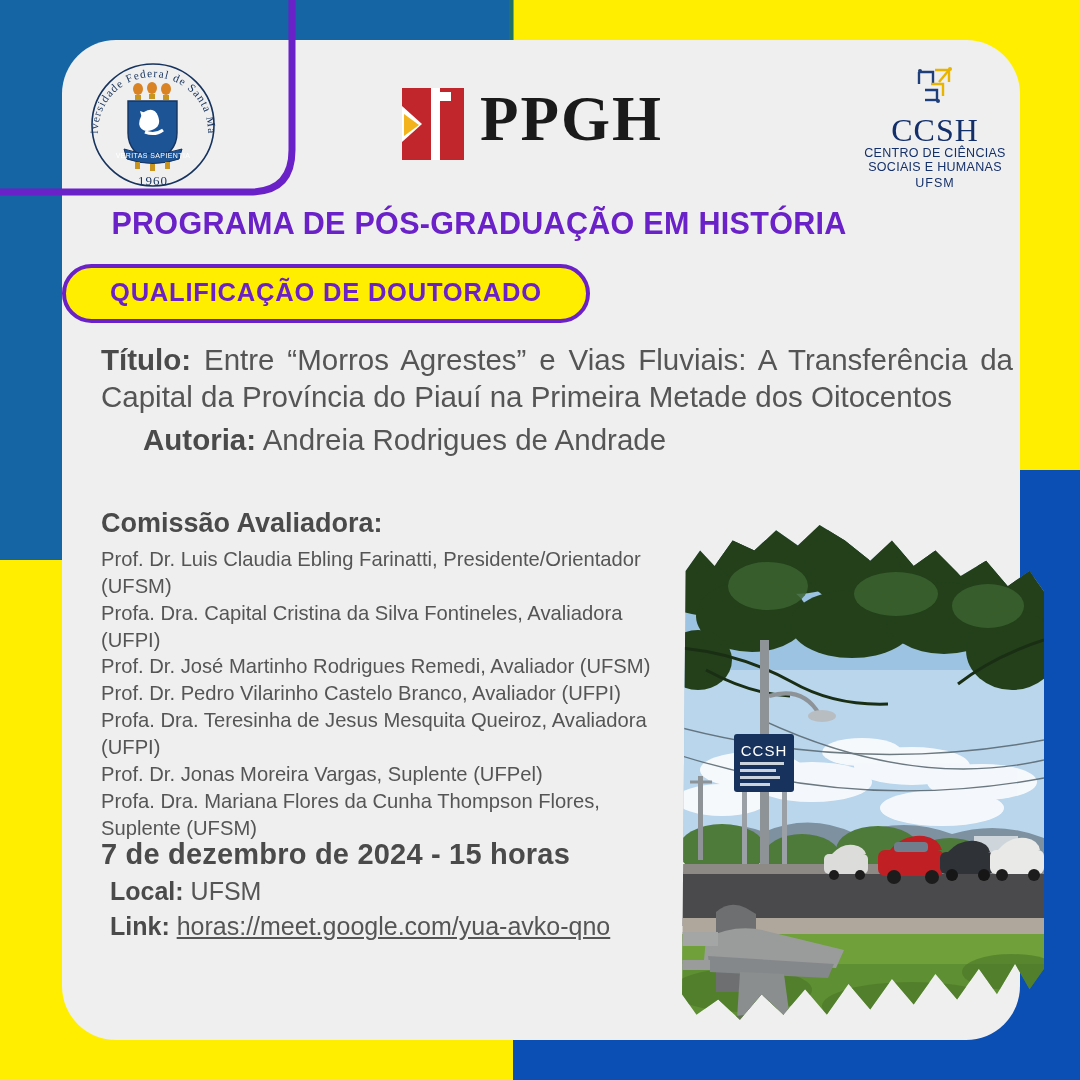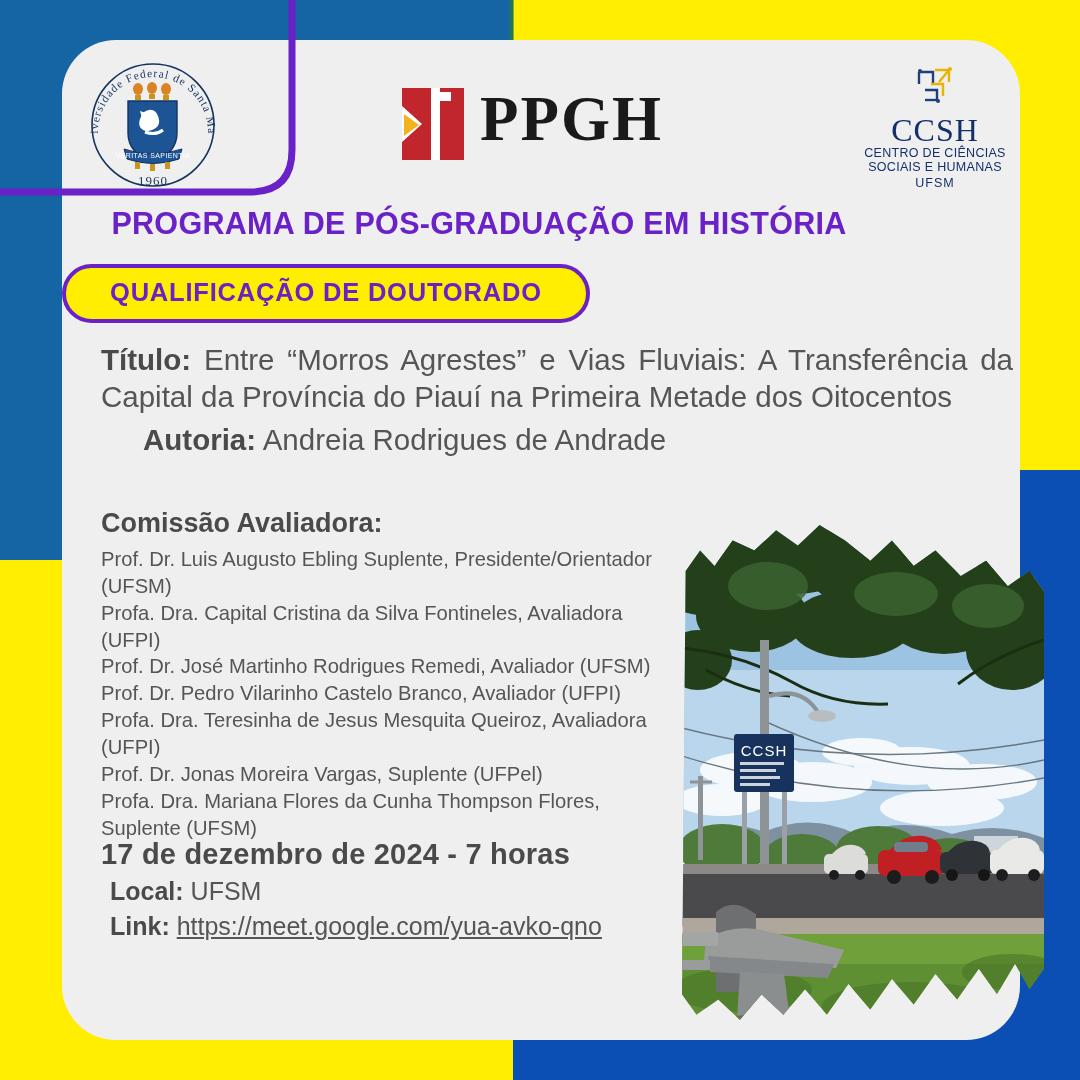--- a/index.html
+++ b/index.html
@@ -390,39 +390,39 @@
     </div>
     <div class="autoria">
       <b>Autoria:</b>
       <span>Andreia Rodrigues de Andrade</span>
     </div>
   </div>
 
   <div class="committee">
     <div class="committee-heading">Comissão Avaliadora:</div>
     <ul>
-      <li>Prof. Dr. Luis Augusto Ebling Suplente, Presidente/Orientador (UFSM)</li>
+      <li>Prof. Dr. Luis Claudia Ebling Farinatti, Presidente/Orientador (UFSM)</li>
       <li>Profa. Dra. Capital Cristina da Silva Fontineles, Avaliadora (UFPI)</li>
       <li>Prof. Dr. José Martinho Rodrigues Remedi, Avaliador (UFSM)</li>
       <li>Prof. Dr. Pedro Vilarinho Castelo Branco, Avaliador (UFPI)</li>
       <li>Profa. Dra. Teresinha de Jesus Mesquita Queiroz, Avaliadora (UFPI)</li>
       <li>Prof. Dr. Jonas Moreira Vargas, Suplente (UFPel)</li>
       <li>Profa. Dra. Mariana Flores da Cunha Thompson Flores, Suplente (UFSM)</li>
     </ul>
   </div>
 
   <div class="datetime">
-    <div class="date-line">17 de dezembro de 2024 - 7 horas</div>
+    <div class="date-line">7 de dezembro de 2024 - 15 horas</div>
     <div class="local-line">
       <b>Local:</b>
       <span>UFSM</span>
     </div>
     <div class="link-line">
       <b>Link:</b>
-      <span class="url">https://meet.google.com/yua-avko-qno</span>
+      <span class="url">horas://meet.google.com/yua-avko-qno</span>
     </div>
   </div>
 
   <div class="photo">
     <svg width="362" height="510" viewBox="0 0 362 510">
 
       <rect x="0" y="0" width="362" height="330" fill="#9cc3e2"></rect>
       <rect x="0" y="150" width="362" height="180" fill="#b9d6ec"></rect>
 
       <g fill="#ffffff" opacity=".85">

